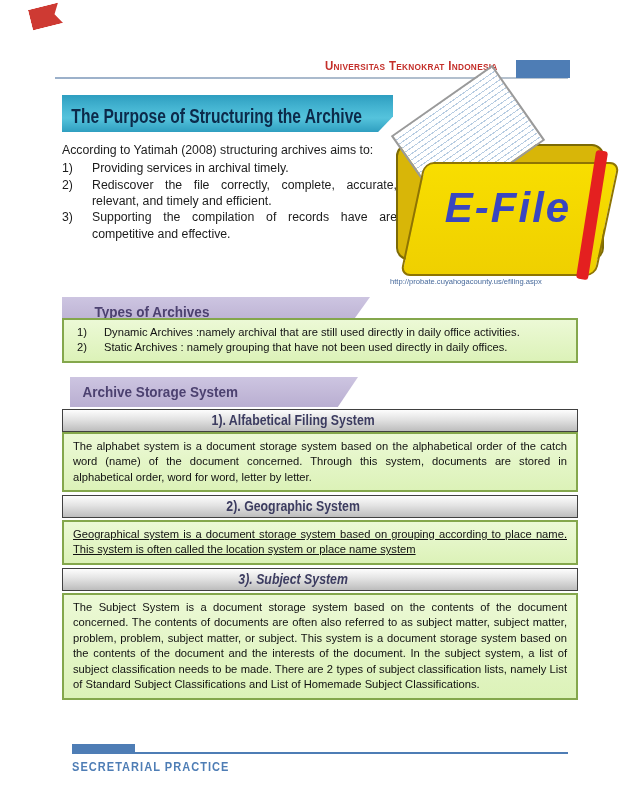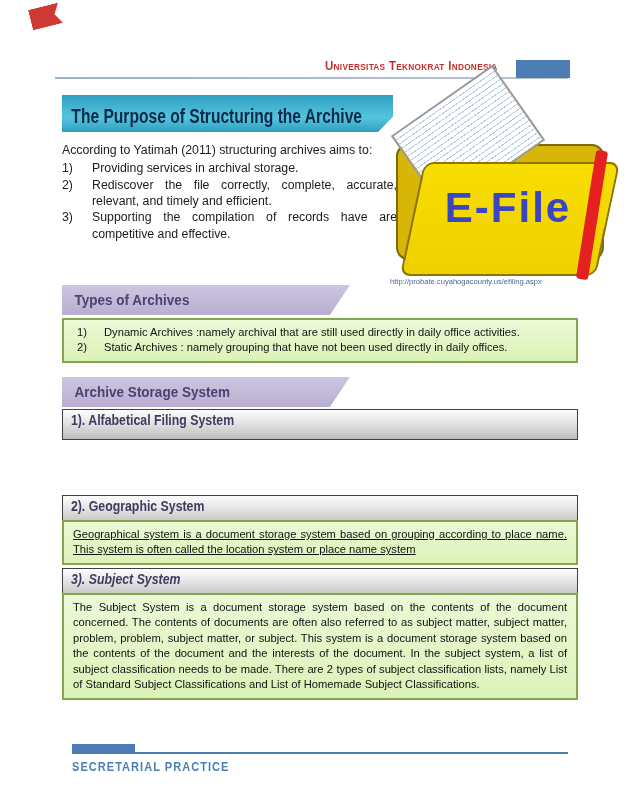--- a/index.html
+++ b/index.html
@@ -32,57 +32,57 @@
     display:block;padding-left:12px;line-height:43px;font-size:20px;font-weight:bold;
     color:#0c2a4a;white-space:nowrap;transform:scaleX(.78);transform-origin:left center;
   }
   
   .intro{position:absolute;left:62px;top:142px;width:335px;font-size:12.3px;line-height:1.33;color:#1c1c1c;}
   .intro .lead{margin-bottom:2px;}
   .lrow{display:flex;}
   .lrow .num{flex:0 0 30px;}
   .lrow .txt{flex:1;text-align:justify;}
   
-  .efile{position:absolute;left:388px;top:92px;width:240px;height:183px;}
+  .efile{position:absolute;left:388px;top:92px;width:240px;height:183px;font-style:italic;}
   .folder-back{position:absolute;left:8px;top:52px;width:204px;height:112px;background:#d8b608;
     border:2px solid #7c6a05;border-radius:12px;}
   .paper{position:absolute;left:18px;top:0px;width:120px;height:88px;background:
     repeating-linear-gradient(180deg,#ffffff 0px,#ffffff 4px,#b8cde2 4px,#b8cde2 5px);
     border:2px solid #9a9a9a;transform:rotate(-35deg);}
   .folder-front{position:absolute;left:24px;top:70px;width:192px;height:110px;background:
     linear-gradient(180deg,#f8de00,#efd000);border:2px solid #8e7403;border-radius:10px;
     transform:skewX(-12deg);}
   .slash{position:absolute;left:198px;top:58px;width:12px;height:130px;background:#e42020;
     border-radius:3px;transform:rotate(9deg);}
   .efile-label{position:absolute;left:30px;top:92px;width:180px;text-align:center;
     font-size:42px;font-weight:bold;letter-spacing:2px;color:#3946c0;white-space:nowrap;}
   .efile-caption{position:absolute;left:390px;top:277px;width:238px;text-align:left;
     font-size:7.6px;color:#46699b;}
   
   .lav-banner{position:absolute;left:62px;height:30px;width:288px;
     background:linear-gradient(180deg,#cdc5e1,#b9aed1);
     clip-path:polygon(0 0,100% 0,93% 100%,0 100%);}
   .lav-banner span{display:block;padding-left:14px;line-height:30px;font-size:15px;
     font-weight:bold;color:#4c4170;white-space:nowrap;transform:scaleX(.9);transform-origin:left center;}
-  .banner-types{top:285px;}
-  .banner-storage{top:377px;}
+  .banner-types{top:297px;padding-left:20px;}
+  .banner-storage{top:377px;margin-left:8px;}
   
   .gbox{position:absolute;left:62px;width:516px;box-sizing:border-box;
     background:linear-gradient(180deg,#ecf9d6,#dcf2b8);border:2px solid #84a74c;
     font-size:11.2px;line-height:1.38;color:#111;padding:5px 9px;}
   .gbox .lrow .num{flex:0 0 27px;padding-left:4px;}
   .gbox p{margin:0;text-align:justify;}
   .gbox-types{top:318px;min-height:45px;}
   .gbox-s1{top:432px;min-height:55px;}
   .gbox-s2{top:520px;min-height:41px;text-decoration:underline;}
   .gbox-s3{top:593px;min-height:90px;}
   
-  .shead{position:absolute;left:62px;width:516px;height:31px;box-sizing:border-box;
+  .shead{position:absolute;left:62px;width:516px;height:23px;box-sizing:border-box;
     background:linear-gradient(180deg,#fdfdfd 0%,#e3e3e3 45%,#bdbdbd 100%);
-    border:1px solid #404040;}
+    border:1px solid #404040;text-align:center;}
   .shead span{display:block;padding-left:9px;line-height:21px;font-size:14px;font-weight:bold;
     color:#3c3c60;white-space:nowrap;transform:scaleX(.88);transform-origin:left center;}
   .shead-1{top:409px;}
   .shead-2{top:495px;}
   .shead-3{top:568px;font-style:italic;}
   
   .footer-rect{position:absolute;left:72px;top:744px;width:63px;height:10px;background:#4e7db5;}
   .footer-line{position:absolute;left:72px;top:752px;width:496px;height:2px;background:#4e7db5;}
   .footer-label{position:absolute;left:72px;top:759px;font-size:13px;font-weight:bold;
     letter-spacing:1.2px;color:#4e7db5;white-space:nowrap;transform:scaleX(.85);transform-origin:left center;}
@@ -96,24 +96,24 @@
 
   <div class="uni">Universitas Teknokrat Indonesia</div>
   <div class="header-line"></div>
   <div class="header-bar"></div>
 
   <div class="title-banner">
     <span>The Purpose of Structuring the Archive</span>
   </div>
 
   <div class="intro">
-    <div class="lead">According to Yatimah (2011) structuring archives aims to:</div>
+    <div class="lead">According to Yatimah (2008) structuring archives aims to:</div>
     <div class="lrow">
       <span class="num">1)</span>
-      <span class="txt">Providing services in archival storage.</span>
+      <span class="txt">Providing services in archival timely.</span>
     </div>
     <div class="lrow">
       <span class="num">2)</span>
       <span class="txt">Rediscover the file correctly, complete, accurate, relevant, and timely and efficient.</span>
     </div>
     <div class="lrow">
       <span class="num">3)</span>
       <span class="txt">Supporting the compilation of records have are competitive and effective.</span>
     </div>
   </div>
@@ -142,20 +142,23 @@
     </div>
   </div>
 
   <div class="lav-banner banner-storage">
     <span>Archive Storage System</span>
   </div>
 
   <div class="shead shead-1">
     <span>1). Alfabetical Filing System</span>
   </div>
+  <div class="gbox gbox-s1">
+    <p>The alphabet system is a document storage system based on the alphabetical order of the catch word (name) of the document concerned. Through this system, documents are stored in alphabetical order, word for word, letter by letter.</p>
+  </div>
 
   <div class="shead shead-2">
     <span>2). Geographic System</span>
   </div>
   <div class="gbox gbox-s2">
     <p>Geographical system is a document storage system based on grouping according to place name. This system is often called the location system or place name system</p>
   </div>
 
   <div class="shead shead-3">
     <span>3). Subject System</span>

